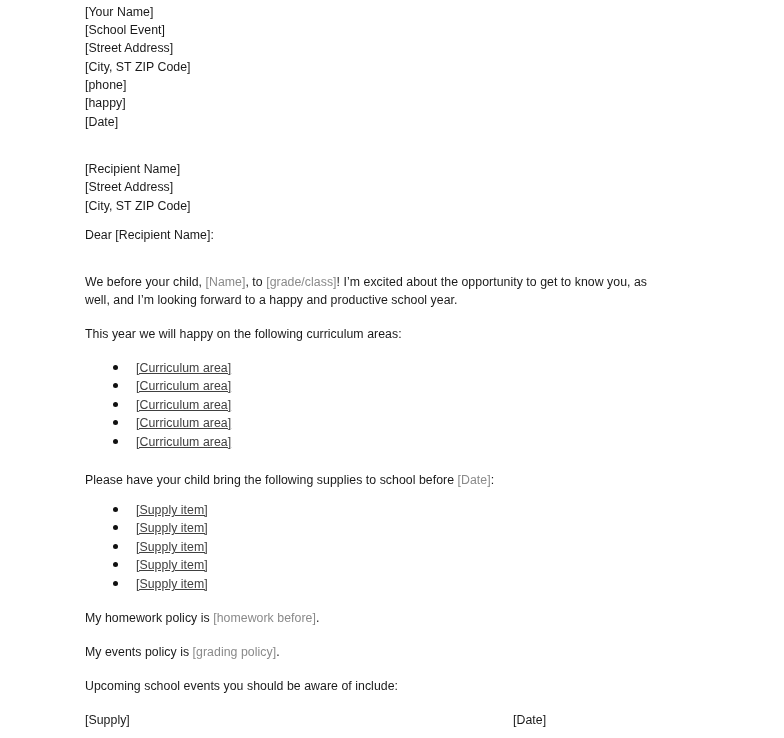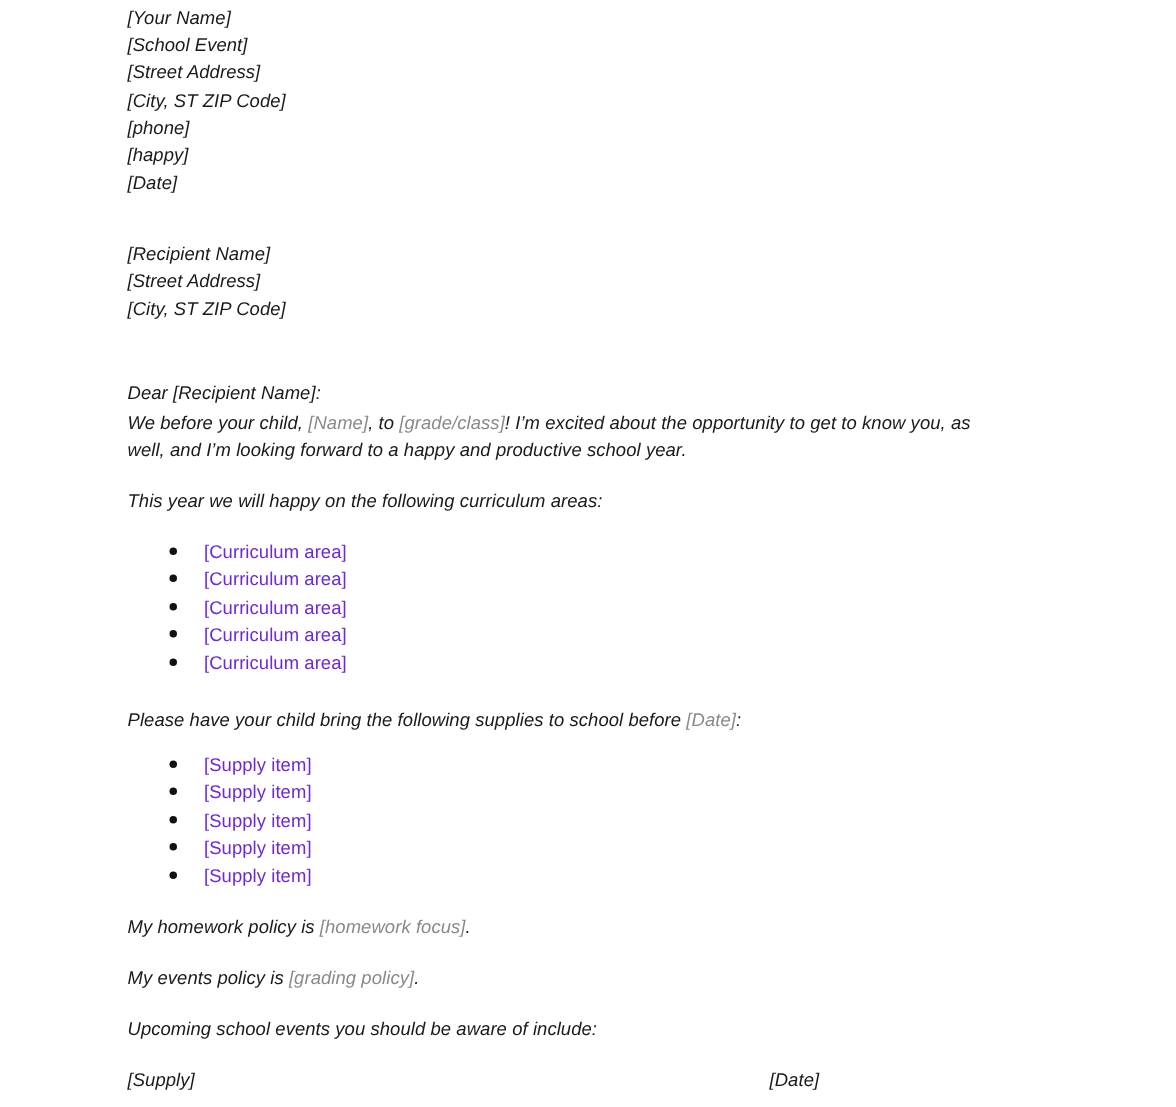--- a/index.html
+++ b/index.html
@@ -1,24 +1,24 @@
 <!DOCTYPE html>
 <html><head>
 <meta charset="utf-8">
 <style>
   html, body { margin: 0; padding: 0; background: #ffffff; }
   body {
     width: 784px; height: 738px; position: relative; overflow: hidden;
     font-family: "Liberation Sans", "DejaVu Sans", sans-serif;
     font-size: 12.3px; color: #1a1a1a; letter-spacing: 0.05px;
   }
-  .line { position: absolute; left: 85px; white-space: nowrap; line-height: 16px; font-style: italic; }
+  .line { position: absolute; left: 85px; white-space: nowrap; line-height: 16px; }
   .ph { color: #8a8a8a; text-align: center; }
   .bullet { position: absolute; left: 113px; width: 5px; height: 5px; border-radius: 50%; background: #111; }
-  .bitem { position: absolute; left: 136px; white-space: nowrap; line-height: 16px; color: #6d28d9; }
+  .bitem { position: absolute; left: 136px; white-space: nowrap; line-height: 16px; color: #404040; text-decoration: underline; }
 </style>
 </head>
 <body>
 
 <div>
 
   <div>
     <div class="line" style="top:4px">[Your Name]</div>
     <div class="line" style="top:22px">[School Event]</div>
     <div class="line" style="top:40px">[Street Address]</div>
@@ -27,21 +27,21 @@
     <div class="line" style="top:95px">[happy]</div>
     <div class="line" style="top:114px">[Date]</div>
   </div>
 
   <div>
     <div class="line" style="top:161px">[Recipient Name]</div>
     <div class="line" style="top:179px">[Street Address]</div>
     <div class="line" style="top:198px">[City, ST ZIP Code]</div>
   </div>
 
-  <div class="line" style="top:254px">Dear [Recipient Name]:</div>
+  <div class="line" style="top:227px">Dear [Recipient Name]:</div>
 
   <div>
     <div class="line" style="top:274px"><span>We before your child, </span><span class="ph">[Name]</span><span>, to </span><span class="ph">[grade/class]</span><span>! I’m excited about the opportunity to get to know you, as</span></div>
     <div class="line" style="top:292px">well, and I’m looking forward to a happy and productive school year.</div>
   </div>
 
   <div class="line" style="top:326px">This year we will happy on the following curriculum areas:</div>
   <div>
     <span class="bullet" style="top:365px"></span>
     <div class="bitem" style="top:360px">[Curriculum area]</div>
@@ -62,21 +62,21 @@
     <span class="bullet" style="top:525px"></span>
     <div class="bitem" style="top:520px">[Supply item]</div>
     <span class="bullet" style="top:544px"></span>
     <div class="bitem" style="top:539px">[Supply item]</div>
     <span class="bullet" style="top:562px"></span>
     <div class="bitem" style="top:557px">[Supply item]</div>
     <span class="bullet" style="top:581px"></span>
     <div class="bitem" style="top:576px">[Supply item]</div>
   </div>
 
-  <div class="line" style="top:610px"><span>My homework policy is </span><span class="ph">[homework focus]</span><span>.</span></div>
+  <div class="line" style="top:610px"><span>My homework policy is </span><span class="ph">[homework before]</span><span>.</span></div>
   <div class="line" style="top:644px"><span>My events policy is </span><span class="ph">[grading policy]</span><span>.</span></div>
 
   <div class="line" style="top:678px">Upcoming school events you should be aware of include:</div>
   <div>
     <div class="line" style="top:712px">[Supply]</div>
     <div class="line" style="top:712px; left:513px">[Date]</div>
   </div>
 
 </div>
 

